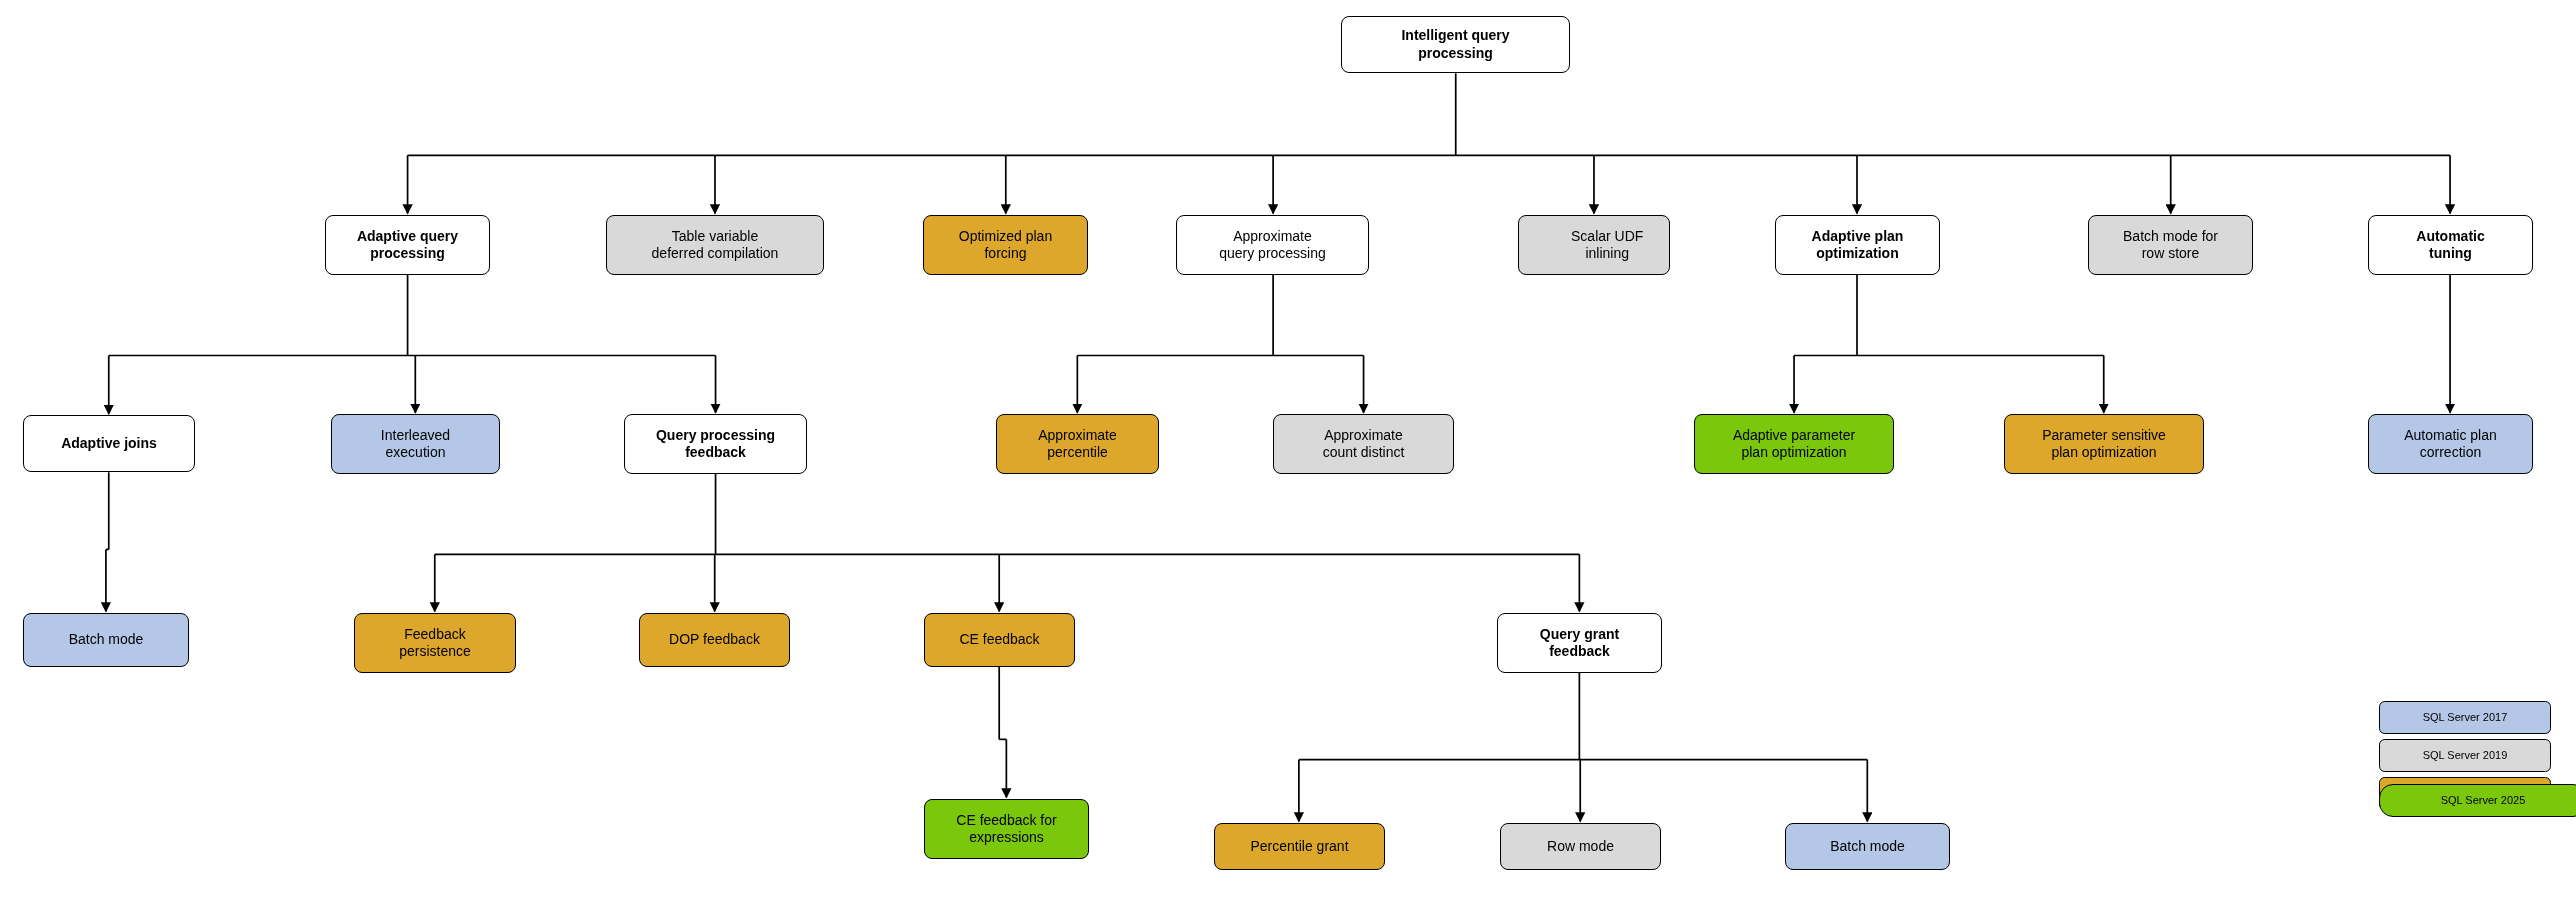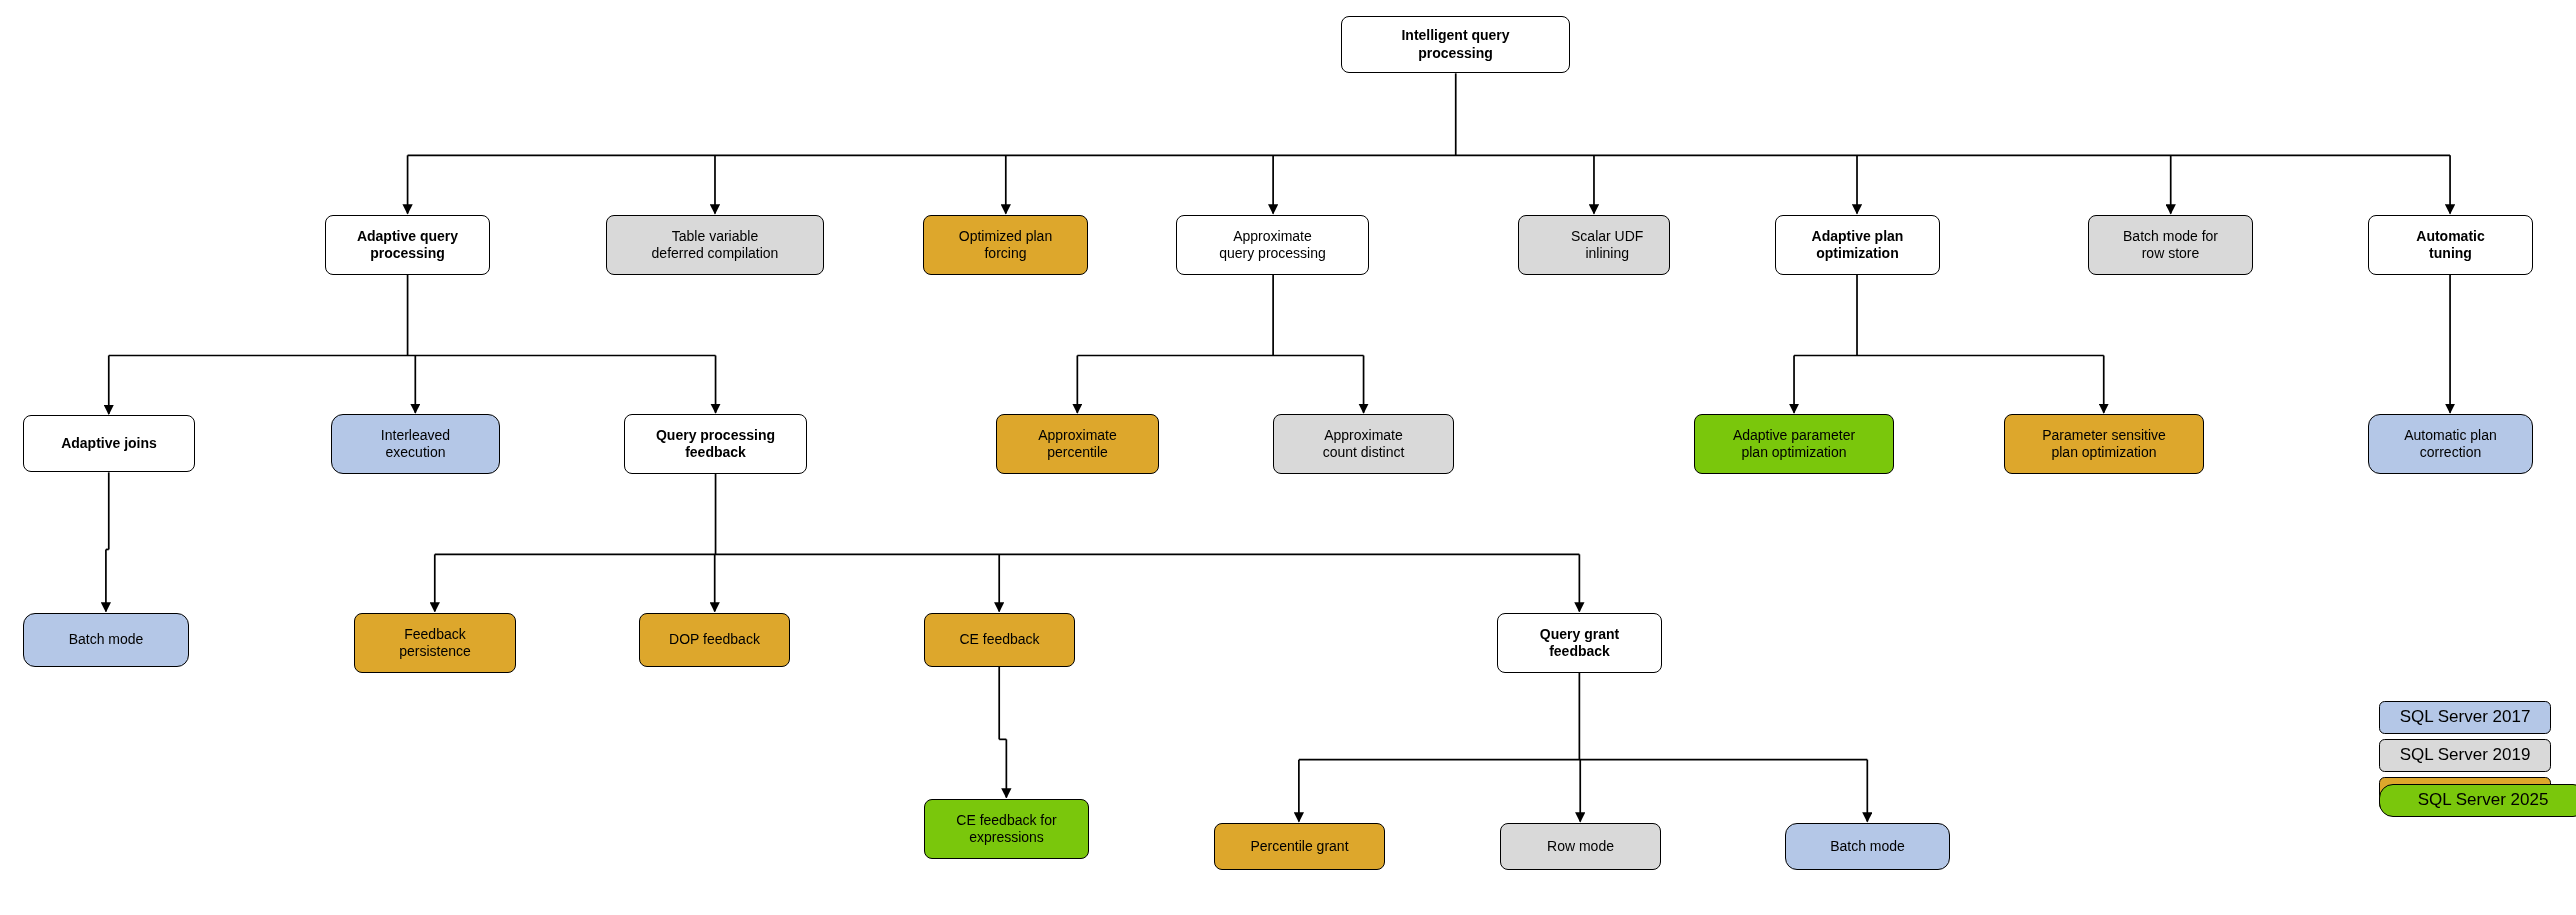--- a/index.html
+++ b/index.html
@@ -4,27 +4,27 @@
 <style>
   html,body{margin:0;padding:0;background:#ffffff;}
   #stage{position:relative;width:2576px;height:916px;background:#ffffff;
          font-family:"Liberation Sans",sans-serif;overflow:hidden;}
   svg#wires{position:absolute;left:0;top:0;width:2576px;height:916px;}
   .node{position:absolute;box-sizing:border-box;border:1.7px solid #000000;
         border-radius:8px;background:#ffffff;display:flex;align-items:center;
         justify-content:center;text-align:center;color:#000000;
         font-size:14px;line-height:1.22;padding:2.3px 4.6px;}
   .node.bold{font-weight:bold;}
-  .node.blue{background:#b4c7e7;border-radius:12px;}
+  .node.blue{background:#b4c7e7;}
   .node.gray{background:#d9d9d9;}
   .node.orange{background:#dda72c;}
   .node.green{background:#7ac70c;}
   .node.white{background:#ffffff;}
   .legend{position:absolute;}
-  .legend .node{font-size:17px;border-width:1.1px;border-radius:5.7px;}
+  .legend .node{font-size:11px;border-width:1.1px;border-radius:5.7px;}
   .nlabel{display:block;white-space:pre-line;}
 </style>
 </head>
 <body>
 
 <div id="stage">
   <svg id="wires" viewBox="0 0 4500 1600" xmlns="http://www.w3.org/2000/svg">
     <defs>
       <marker id="arrow" viewBox="0 0 10 10" refX="9" refY="5" markerWidth="6" markerHeight="6" orient="auto-start-reverse">
         <path d="M 0 0 L 10 5 L 0 10 z" fill="#000000"></path>

